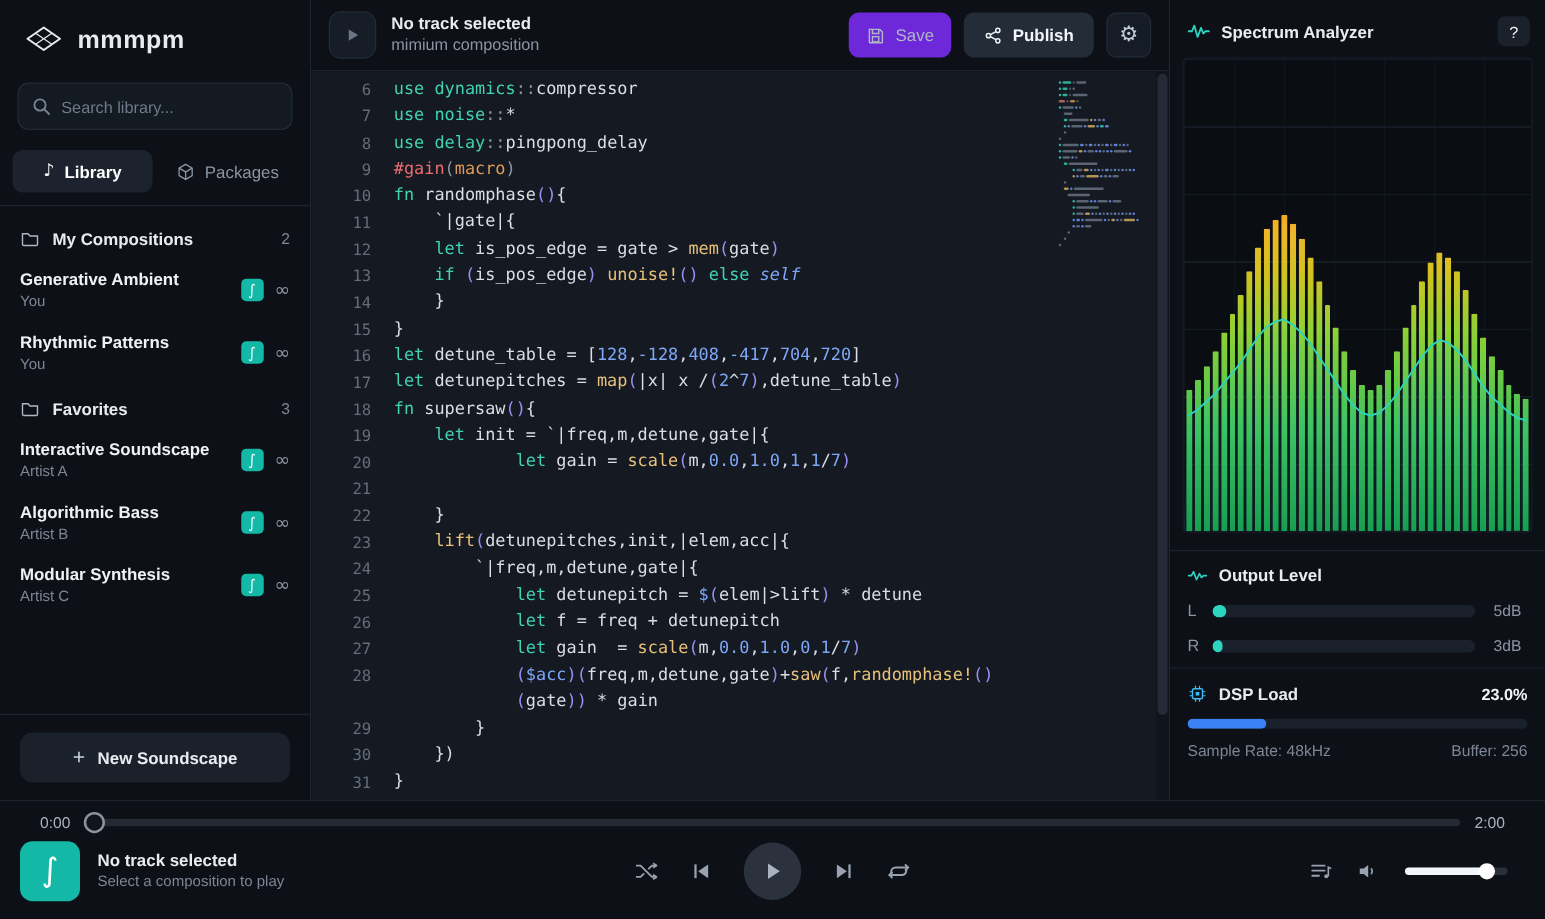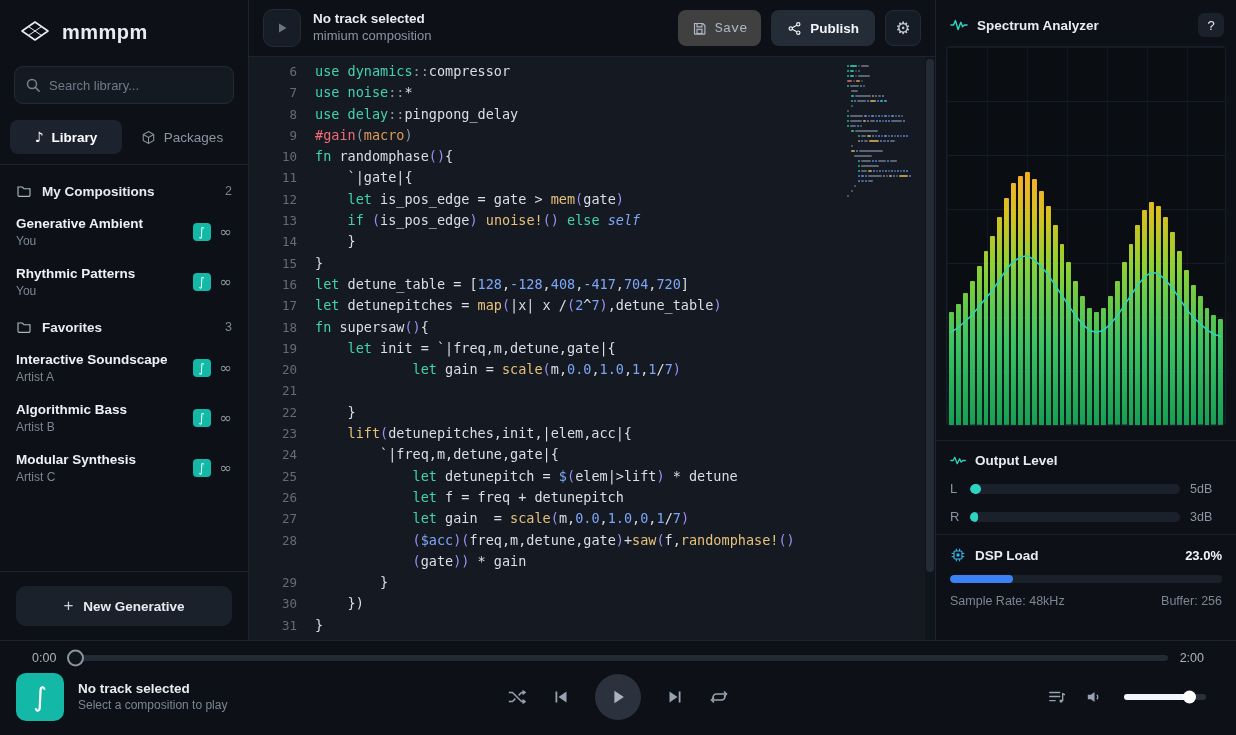--- a/index.html
+++ b/index.html
@@ -44,22 +44,22 @@
   
   .center{position:absolute;left:249px;top:0;right:301px;bottom:95px;display:flex;flex-direction:column;}
   .topbar{height:56px;flex:none;background:#0d1016;border-bottom:1px solid #1d242e;
       display:flex;align-items:center;gap:12px;padding:0 14px;}
   .mini-play{width:38px;height:38px;border-radius:10px;background:#161d27;border:1px solid #232b37;
       display:flex;align-items:center;justify-content:center;cursor:pointer;}
   .topbar-titles{line-height:1.25;}
   .tb-title{font-size:13.5px;font-weight:bold;}
   .tb-sub{font-size:13px;color:#8b95a3;}
   .topbar-right{margin-left:auto;display:flex;align-items:center;gap:10px;}
-  .btn-save{height:36px;padding:0 14px;border-radius:8px;background:#404040;border:none;color:#aeb8c4;
-      font-size:13.5px;display:flex;align-items:center;gap:8px;cursor:pointer;font-family:Liberation Mono, monospace;}
+  .btn-save{height:36px;padding:0 14px;border-radius:8px;background:#6d28d9;border:none;color:#aeb8c4;
+      font-size:13.5px;display:flex;align-items:center;gap:8px;cursor:pointer;font-family:Liberation Sans, sans-serif;}
   .btn-publish{height:36px;padding:0 16px;border-radius:8px;background:#242c38;border:none;color:#f2f5f9;
       font-size:13.5px;font-weight:bold;display:flex;align-items:center;gap:8px;cursor:pointer;font-family:"Liberation Sans",sans-serif;}
   .btn-gear{width:36px;height:36px;border-radius:8px;background:#161c25;border:1px solid #232b37;
       color:#c3cbd6;font-size:17px;display:flex;align-items:center;justify-content:center;cursor:pointer;
       font-family:"DejaVu Sans",sans-serif;}
 
   .editor{flex:1;background:#151a22;position:relative;overflow:hidden;padding-top:4px;}
   .code-line{display:flex;height:21.3px;line-height:21.3px;white-space:pre;}
   .ln{width:48px;flex:none;text-align:right;padding-right:18px;color:#626d7b;
       font-family:"DejaVu Sans Mono",monospace;font-size:12.5px;}
@@ -92,21 +92,21 @@
   .spec-svg{position:absolute;inset:0;width:100%;height:100%;}
   .section-block{border-top:1px solid #1a212b;padding:12px 14px 10px;}
   .first-block{margin-top:14px;}
   .block-head{display:flex;align-items:center;gap:9px;}
   .block-title{font-size:13.5px;font-weight:bold;}
   .block-value{margin-left:auto;font-size:13px;font-weight:bold;color:#f2f5f9;}
   .meter-row{display:flex;align-items:center;gap:10px;margin-top:13px;}
   .meter-label{width:10px;color:#8b95a3;font-size:13px;}
   .meter-track{flex:1;height:10px;background:#1a212b;border-radius:6px;position:relative;overflow:hidden;}
   .meter-fill{position:absolute;left:0;top:0;bottom:0;background:#2dd4bf;border-radius:6px;}
-  .meter-val{width:32px;text-align:left;color:#8b95a3;font-size:12.5px;}
+  .meter-val{width:32px;text-align:center;color:#8b95a3;font-size:12.5px;}
   .dsp-track{margin-top:12px;height:8px;background:#1a212b;border-radius:5px;position:relative;overflow:hidden;}
   .dsp-fill{position:absolute;left:0;top:0;bottom:0;background:#3b82f6;border-radius:5px;}
   .dsp-meta{display:flex;justify-content:space-between;margin-top:11px;color:#7c8695;font-size:12.5px;}
 
   
   .player{position:absolute;left:0;right:0;bottom:0;height:95px;background:#0d1016;border-top:1px solid #1d242e;box-sizing:border-box;}
   .timeline{display:flex;align-items:center;gap:12px;padding:10px 32px 0;}
   .time-txt{font-size:12.5px;color:#aab3bf;flex:none;}
   .tl-track{flex:1;height:6px;background:#232a34;border-radius:3px;position:relative;cursor:pointer;}
   .tl-handle{position:absolute;left:-1px;top:50%;transform:translateY(-50%);width:13px;height:13px;
@@ -233,21 +233,21 @@
           <div class="lib-icons">
             <span class="badge-int">∫</span>
             <span class="inf">∞</span>
           </div>
         </div>
       </div>
 
     <div class="newcomp-wrap">
       <button class="newcomp">
         <span class="plus">+</span>
-        <span>New Generative</span>
+        <span>New Soundscape</span>
       </button>
     </div>
   </aside>
 
   <main class="center">
     <div class="topbar">
       <button class="mini-play">
         <svg width="14" height="14" viewBox="0 0 14 14">
             <polygon points="4,2.5 11.5,7 4,11.5" fill="#6b7584"></polygon>
           </svg>

